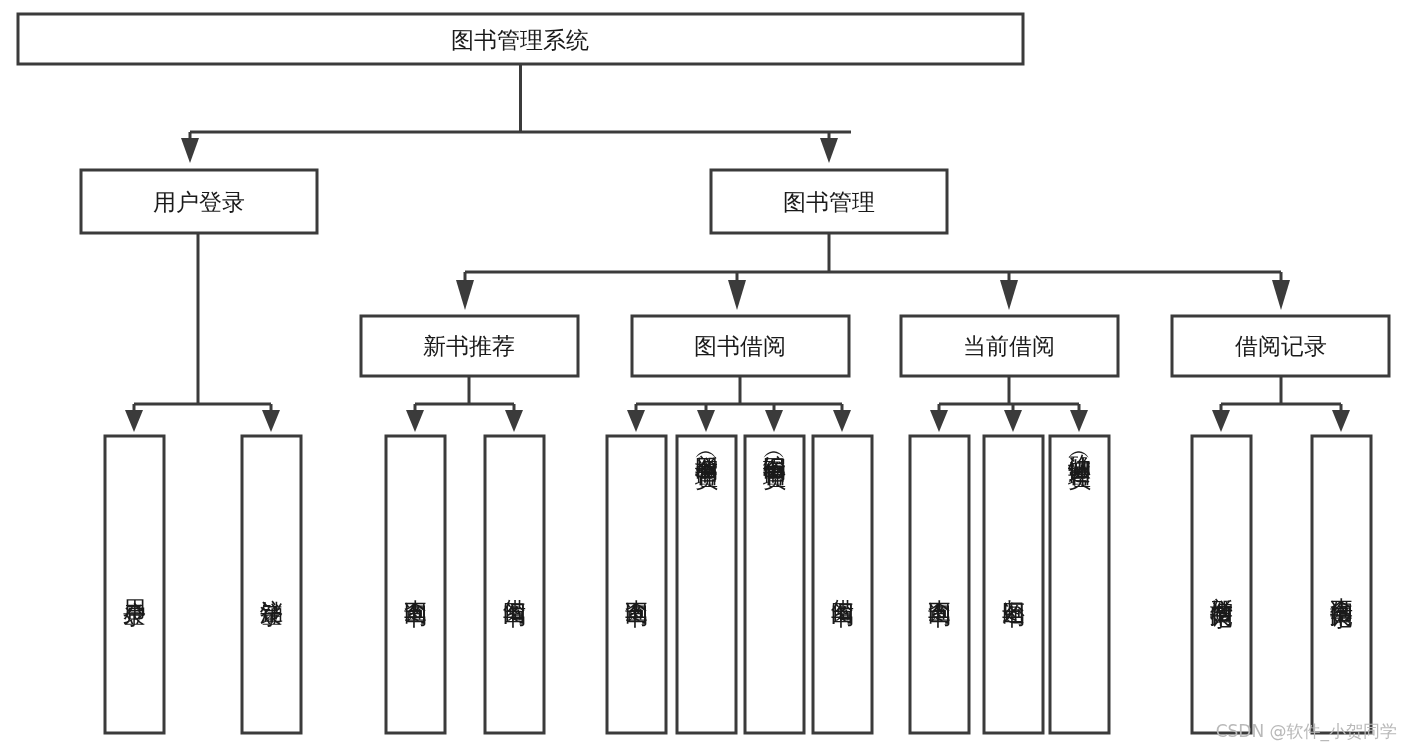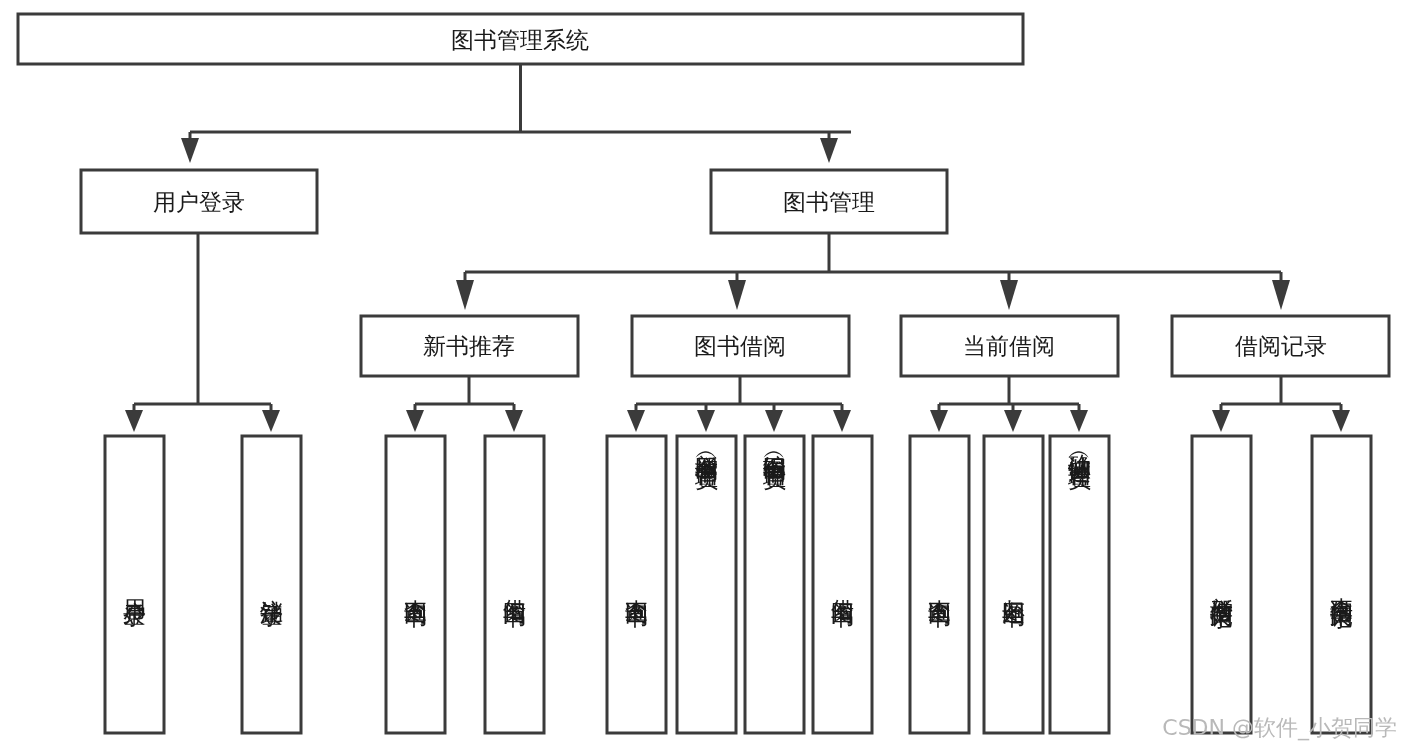--- a/index.html
+++ b/index.html
@@ -63,21 +63,21 @@
     line-height: 1;
     color: #1a1a1a;
     letter-spacing: 2px;
     white-space: nowrap;
   }
   .watermark {
     position: absolute;
     right: 8px;
     bottom: 4px;
     font-family: "DejaVu Sans", "Liberation Sans", sans-serif;
-    font-size: 22px;
+    font-size: 17px;
     color: #b9b9b9;
     white-space: nowrap;
   }
 </style>
 </head>
 <body>
 
 <div id="diagram-root">
 
   <svg id="flow" viewBox="0 0 1405 747">

